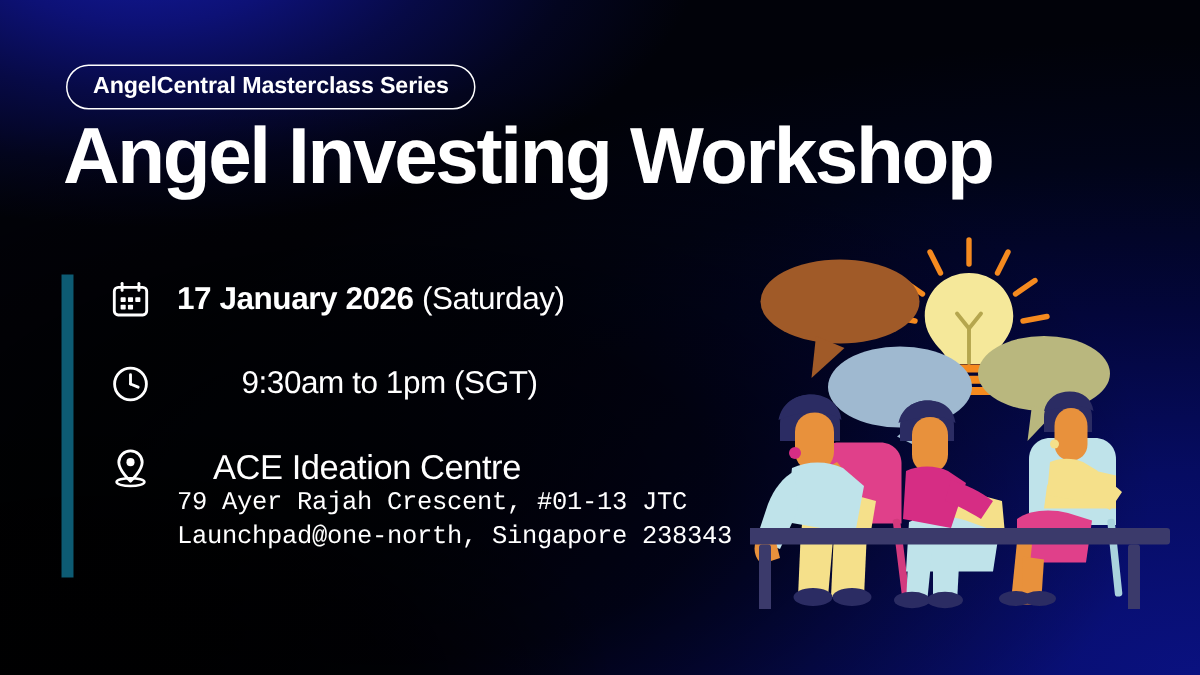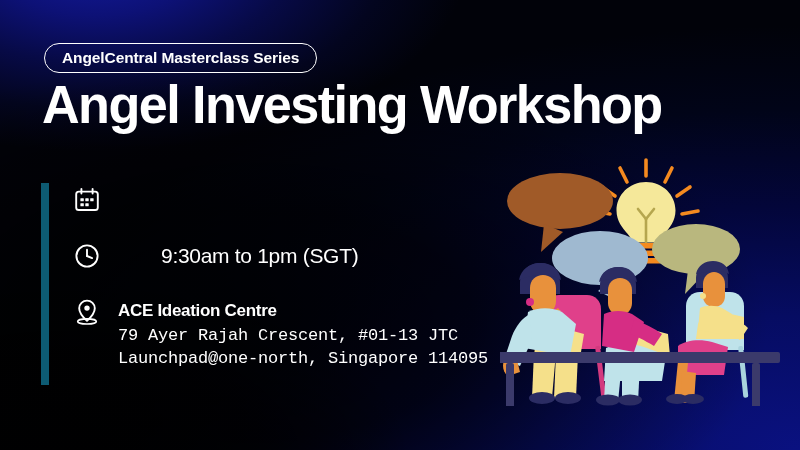--- a/index.html
+++ b/index.html
@@ -159,25 +159,26 @@
 
   .line-time {
     font-size: 21px;
     line-height: 27px;
     white-space: nowrap;
     letter-spacing: -0.3px;
     font-weight: normal;
   }
 
   .venue-name {
-    font-size: 17px;
+    font-size: 23px;
     line-height: 26px;
-    font-weight: bold;
+    font-weight: normal;
     letter-spacing: -0.3px;
     white-space: nowrap;
+    margin-left: 24px;
   }
   .venue-addr {
     font-size: 17px;
     line-height: 23px;
     font-weight: normal;
     letter-spacing: -0.2px;
     white-space: nowrap;
     font-family: Liberation Mono, monospace;
   }
 
@@ -220,20 +221,25 @@
             <rect x="2.2" y="4.6" width="21.6" height="18.4" rx="2.6" stroke="#ffffff" stroke-width="1.9" fill="none"></rect>
             <line x1="7.4" y1="1.9" x2="7.4" y2="6.6" stroke="#ffffff" stroke-width="1.9" stroke-linecap="round"></line>
             <line x1="18.6" y1="1.9" x2="18.6" y2="6.6" stroke="#ffffff" stroke-width="1.9" stroke-linecap="round"></line>
             <rect x="6.4" y="11.2" width="3.4" height="3.1" rx="0.5" fill="#ffffff"></rect>
             <rect x="11.3" y="11.2" width="3.4" height="3.1" rx="0.5" fill="#ffffff"></rect>
             <rect x="16.2" y="11.2" width="3.4" height="3.1" rx="0.5" fill="#ffffff"></rect>
             <rect x="6.4" y="16.2" width="3.4" height="3.1" rx="0.5" fill="#ffffff"></rect>
             <rect x="11.3" y="16.2" width="3.4" height="3.1" rx="0.5" fill="#ffffff"></rect>
           </svg>
         </div>
+        <div class="row-text">
+          <div class="line-date">
+            <span class="strong">17 January 2026</span><span class="light"> (Saturday)</span>
+          </div>
+        </div>
       </div>
 
       <div class="info-row row-time">
         <div class="row-icon">
           <svg width="26" height="26" viewBox="0 0 26 26" fill="none">
             <circle cx="13" cy="13" r="10.6" stroke="#ffffff" stroke-width="1.9" fill="none"></circle>
             <line x1="13" y1="13" x2="13" y2="6.8" stroke="#ffffff" stroke-width="1.9" stroke-linecap="round"></line>
             <line x1="13" y1="13" x2="18.1" y2="15.1" stroke="#ffffff" stroke-width="1.9" stroke-linecap="round"></line>
           </svg>
         </div>
@@ -246,21 +252,21 @@
         <div class="row-icon">
           <svg width="26" height="28" viewBox="0 0 26 28" fill="none">
             <path d="M13 2.6c-4.3 0-7.8 3.4-7.8 7.6 0 5.6 7.8 12.6 7.8 12.6s7.8-7 7.8-12.6c0-4.2-3.5-7.6-7.8-7.6z" stroke="#ffffff" stroke-width="1.9" fill="none" stroke-linejoin="round"></path>
             <circle cx="13" cy="10.1" r="2.7" fill="#ffffff"></circle>
             <ellipse cx="13" cy="23.4" rx="9.3" ry="2.6" stroke="#ffffff" stroke-width="1.7" fill="none"></ellipse>
           </svg>
         </div>
         <div class="row-text">
           <div class="venue-name">ACE Ideation Centre</div>
           <div class="venue-addr">79 Ayer Rajah Crescent, #01-13 JTC</div>
-          <div class="venue-addr">Launchpad@one-north, Singapore 114095</div>
+          <div class="venue-addr">Launchpad@one-north, Singapore 238343</div>
         </div>
       </div>
 
     </div>
 
     <div class="illustration">
       <svg viewBox="0 0 292 250" fill="none" xmlns="http://www.w3.org/2000/svg">
 
         <g stroke="#f58a1f" stroke-width="3.6" stroke-linecap="round">
           <line x1="146" y1="4" x2="146" y2="20"></line>

